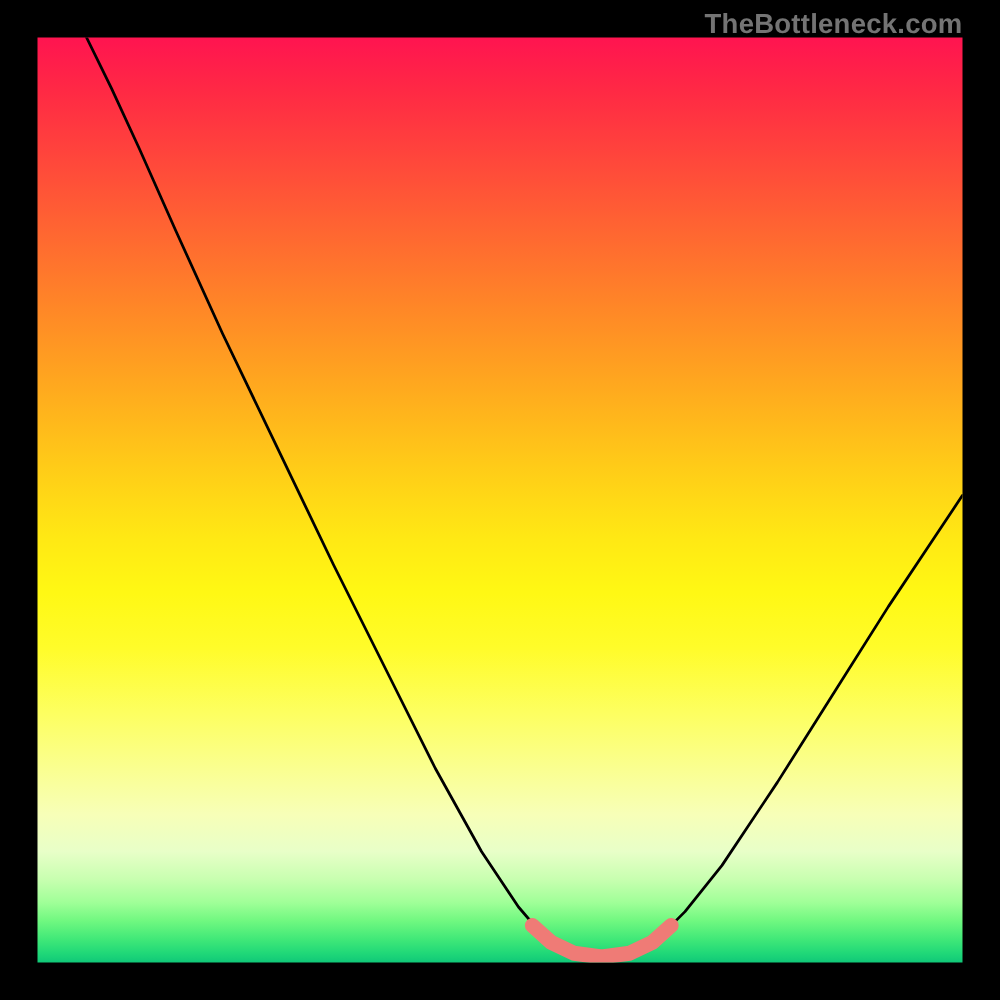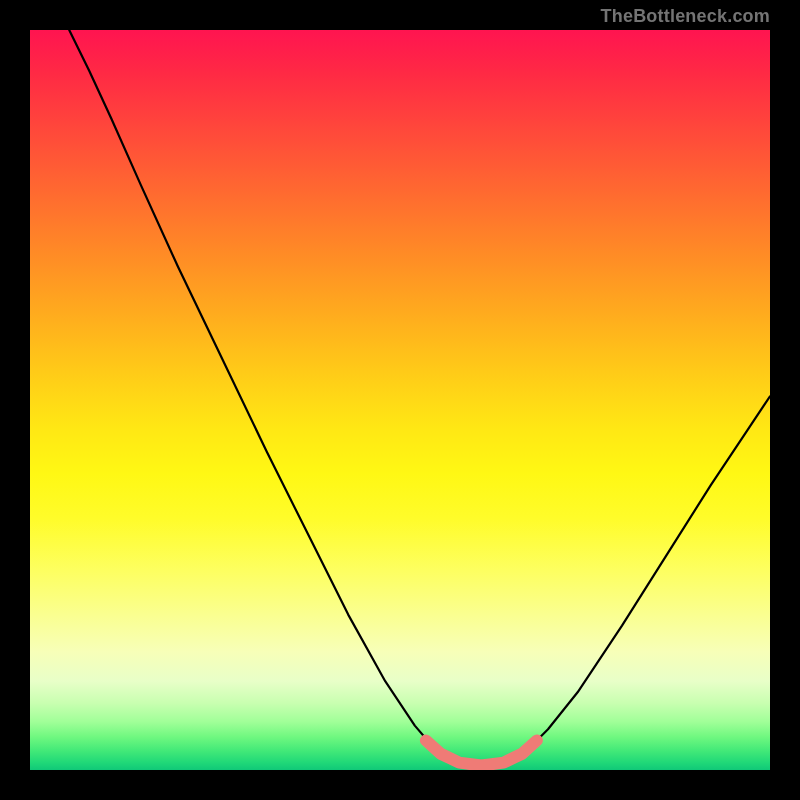--- a/index.html
+++ b/index.html
@@ -41,21 +41,21 @@
   .curve-svg {
     position: absolute;
     left: 0; top: 0;
     width: 740px; height: 740px;
   }
   .watermark {
     position: absolute;
     top: 6px;
     right: 30px;
     font-family: Arial, Helvetica, sans-serif;
-    font-size: 18px;
+    font-size: 22px;
     font-weight: 600;
     color: #747474;
     letter-spacing: 0.2px;
   }
 </style>
 </head>
 <body>
 <div class="frame">
 
   <div class="plot-area">

